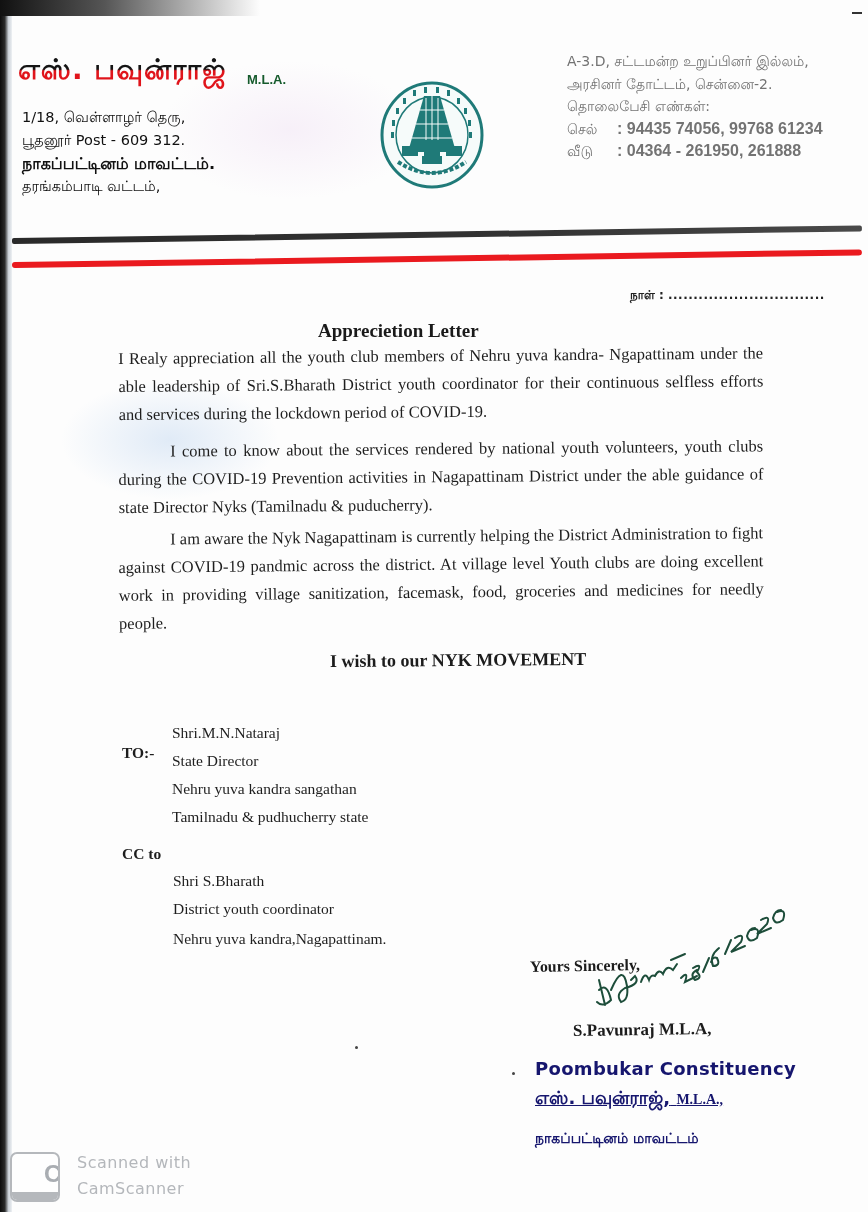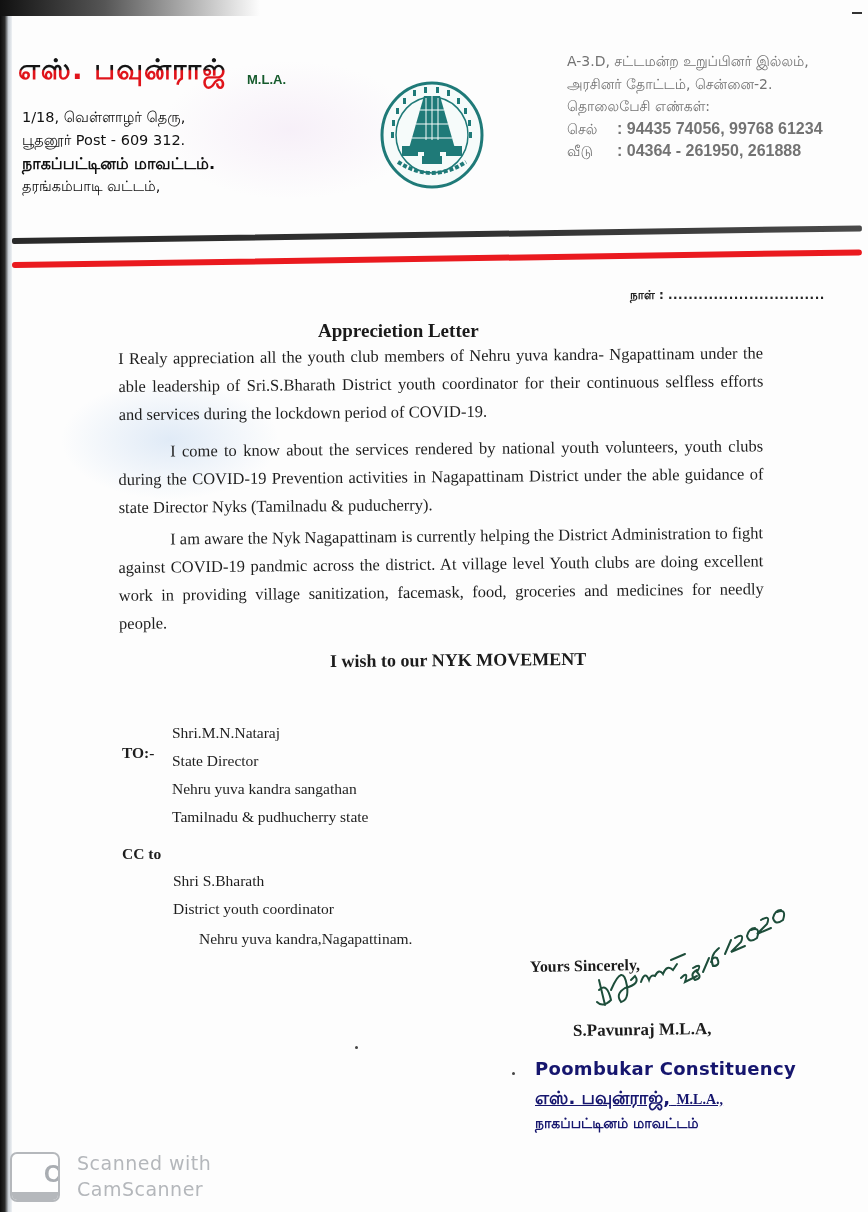--- a/index.html
+++ b/index.html
@@ -82,38 +82,38 @@
 
   .yours { position: absolute; left: 530px; top: 957px; font-weight: bold; font-size: 16px; transform: rotate(-1deg); }
   .signame { position: absolute; left: 573px; top: 1020px; font-weight: bold; font-size: 17px; transform: rotate(-0.8deg); }
   .signature { position: absolute; left: 585px; top: 890px; width: 210px; height: 140px; }
 
   .stamp { position: absolute; left: 535px; top: 1058px; color: #16166e; }
   .stamp .en { font-family: "DejaVu Sans", sans-serif; font-size: 18px; font-weight: bold; letter-spacing: 0.3px; white-space: nowrap; }
   .stamp .ta1 { font-family: "DejaVu Sans", sans-serif; font-size: 18px; font-weight: bold; margin-top: 8px; white-space: nowrap; padding-left: 0px; text-decoration: underline; }
   .stamp .ta1 .mla { font-family: "Liberation Serif", serif; font-size: 14px; }
   .stamp .ta2 { font-family: "DejaVu Sans", sans-serif; font-size: 18px; font-weight: bold; margin-top: 2px; padding-left: 12px; letter-spacing: 1px; white-space: nowrap; }
-  .stamp .ta3 { font-family: "DejaVu Sans", sans-serif; font-size: 14px; font-weight: bold; margin-top: 4px; white-space: nowrap; }
+  .stamp .ta3 { font-family: "DejaVu Sans", sans-serif; font-size: 14px; font-weight: bold; margin-top: 19px; white-space: nowrap; }
 
   .stray-dot { position:absolute; width:3px; height:3px; background:#444; border-radius:50%; }
 
   
   .cs-badge {
     position: absolute; left: 10px; top: 1152px; width: 50px; height: 50px;
     border: 2px solid #b5b8bc; border-radius: 7px; background: rgba(255,255,255,0.6);
     box-sizing: border-box; overflow: hidden;
   }
   .cs-badge .cs-text {
     position: absolute; left: 0; right: 0; top: 6px; text-align: center;
     font-family: "Liberation Sans", sans-serif; font-weight: bold; font-size: 24px; color: #a9adb2; padding-left: 32px;
   }
   .cs-badge .cs-bar { position:absolute; left:0; right:0; bottom:0; height:8px; background:#b5b8bc; }
   .cs-label {
     position: absolute; left: 77px; top: 1150px;
-    font-family: "DejaVu Sans", sans-serif; font-size: 19px; line-height: 26px; color: #b4b7bb; letter-spacing: 0.5px;
+    font-family: "DejaVu Sans", sans-serif; font-size: 16px; line-height: 26px; color: #b4b7bb; letter-spacing: 0.5px;
   }
 </style>
 </head>
 <body>
 
 <div class="page-edge"></div>
 <div class="top-smudge"></div>
 <div class="top-mark"></div>
 <div class="tint-a"></div>
 <div class="tint-b"></div>
@@ -198,21 +198,21 @@
 
 <div class="addr">
   <div class="line head" style="left:122px; top:696px;margin-top:48px;">TO:-</div>
   <div class="line" style="left:172px; top:724px;">Shri.M.N.Nataraj</div>
   <div class="line" style="left:172px; top:752px;">State Director</div>
   <div class="line" style="left:172px; top:780px;">Nehru yuva kandra sangathan</div>
   <div class="line" style="left:172px; top:808px;">Tamilnadu &amp; pudhucherry state</div>
   <div class="line head" style="left:122px; top:845px;">CC to</div>
   <div class="line" style="left:173px; top:872px;">Shri S.Bharath</div>
   <div class="line" style="left:173px; top:900px;">District youth coordinator</div>
-  <div class="line" style="left:173px; top:930px;margin-left:26px;">Nehru yuva kandra,Nagapattinam.</div>
+  <div class="line" style="left:173px; top:930px;">Nehru yuva kandra,Nagapattinam.</div>
 </div>
 
 <div class="yours">Yours Sincerely,</div>
 
 <div class="signature">
   <svg width="210" height="140" viewBox="0 0 210 140">
     <g fill="none" stroke="#1d4d3a" stroke-width="2" stroke-linecap="round">
       <path d="M20 115 L14 90 M14 100 Q22 92 26 110 Q18 118 12 112"></path>
       <path d="M26 100 Q38 72 42 96 Q44 110 36 112 Q30 104 40 98 Q56 94 50 86 L46 90"></path>
       <path d="M56 92 Q60 80 64 90 Q66 84 70 86 Q74 78 78 84 Q82 74 88 80 L92 74"></path>

